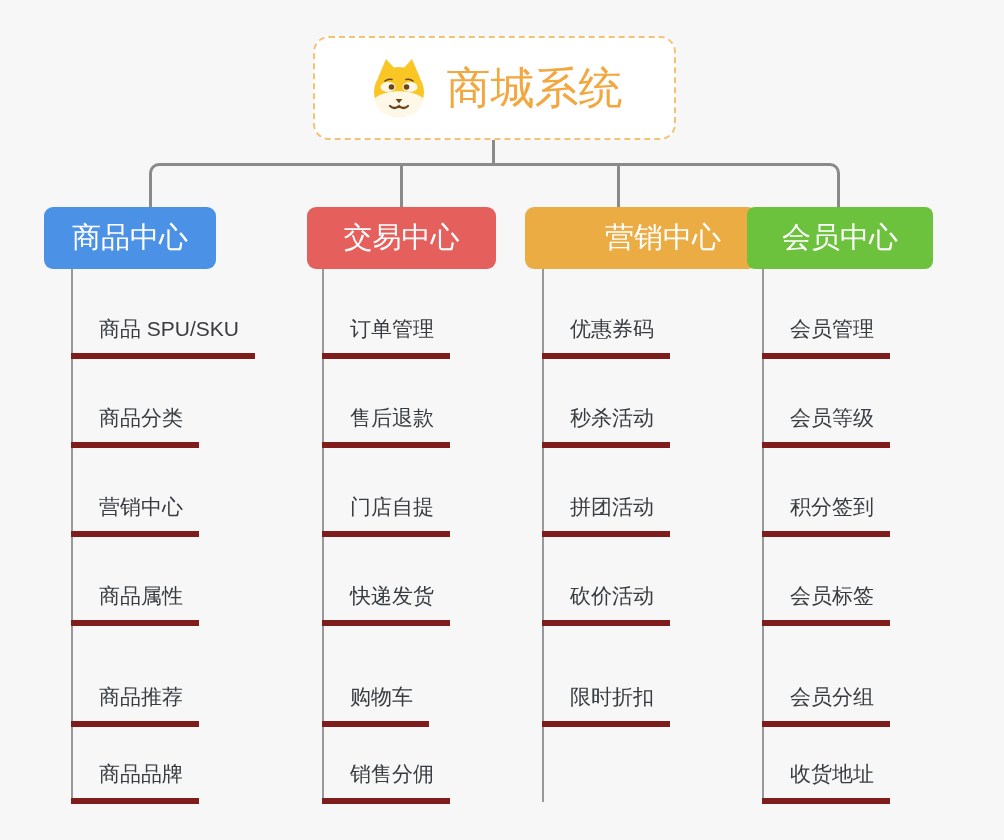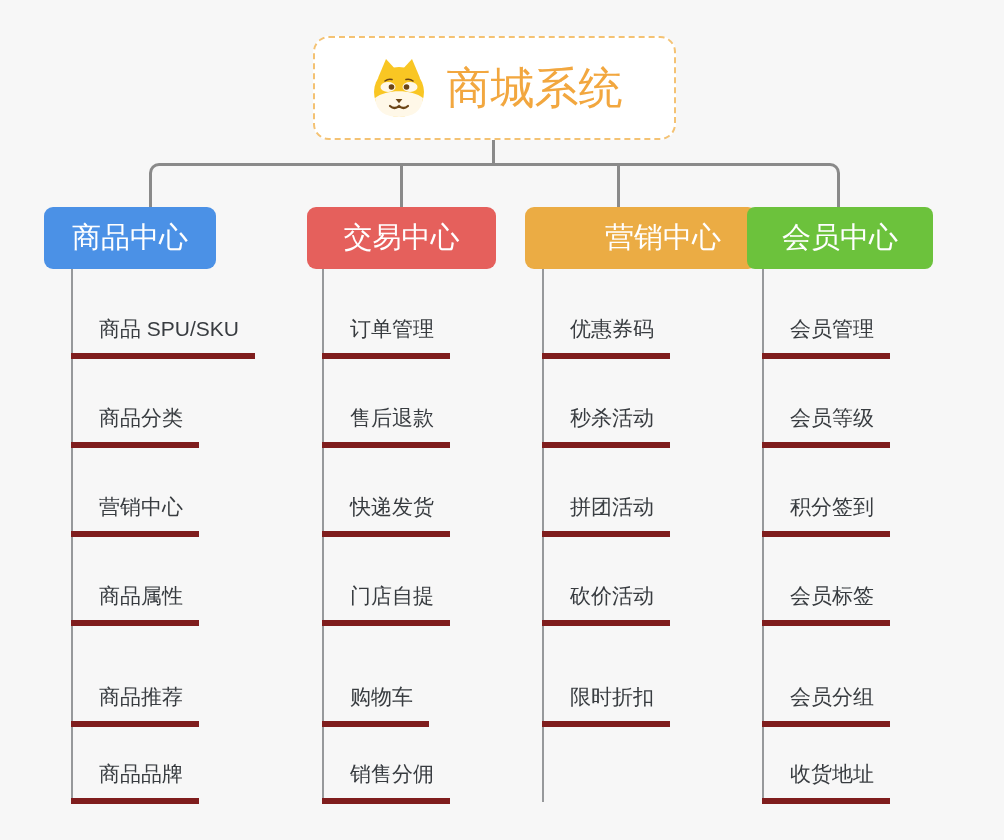--- a/index.html
+++ b/index.html
@@ -86,22 +86,22 @@
     <div class="leaf">商品分类</div>
     <div class="leaf">营销中心</div>
     <div class="leaf">商品属性</div>
     <div class="leaf">商品推荐</div>
     <div class="leaf">商品品牌</div>
   </div>
 
   <div class="col c2">
     <div class="leaf">订单管理</div>
     <div class="leaf">售后退款</div>
+    <div class="leaf">门店自提</div>
     <div class="leaf">快递发货</div>
-    <div class="leaf">门店自提</div>
     <div class="leaf">购物车</div>
     <div class="leaf">销售分佣</div>
   </div>
 
   <div class="col c3">
     <div class="leaf">优惠券码</div>
     <div class="leaf">秒杀活动</div>
     <div class="leaf">拼团活动</div>
     <div class="leaf">砍价活动</div>
     <div class="leaf">限时折扣</div>

